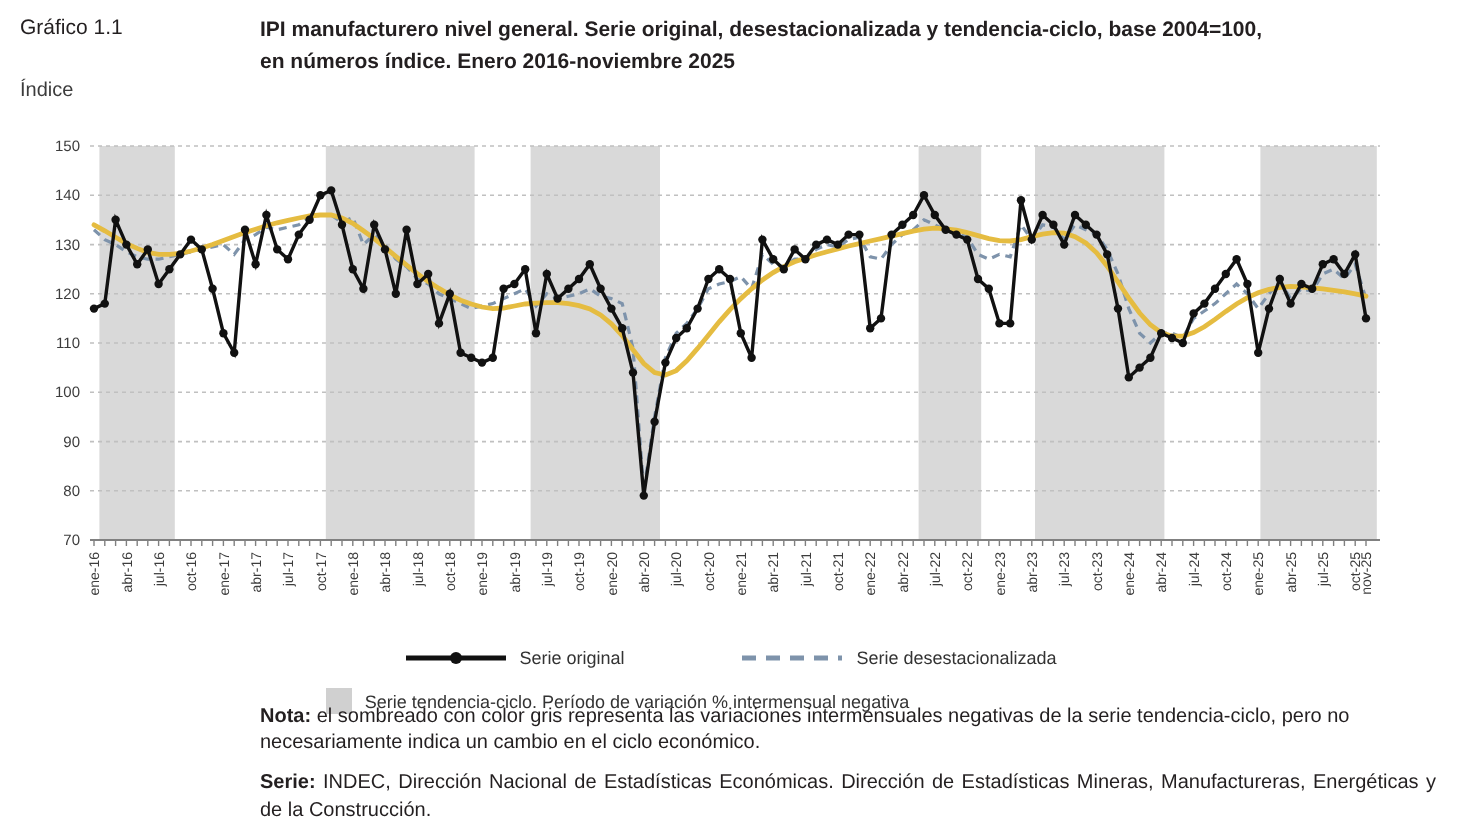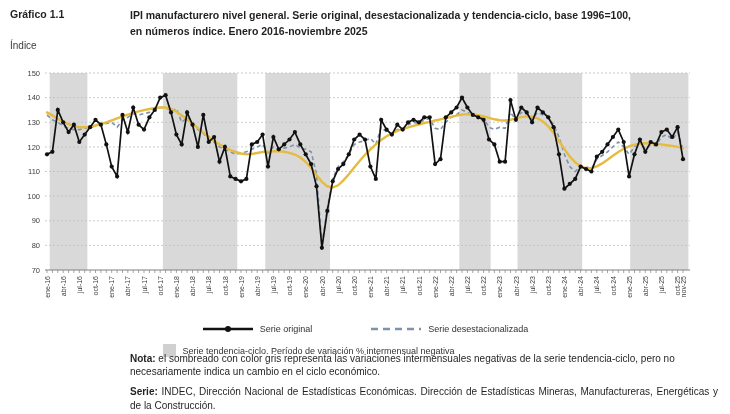--- a/index.html
+++ b/index.html
@@ -2,21 +2,21 @@
 <html><head>
 <meta charset="utf-8">
 <style>
   html,body{margin:0;padding:0;}
   body{
     width:730px;height:414px;position:relative;overflow:hidden;
     background:#ffffff;color:#231f20;
     font-family:"Liberation Sans","DejaVu Sans",sans-serif;
   }
   .hdr{position:absolute;left:10px;top:8px;width:712px;display:flex;}
-  .hdr-label{width:120px;flex:0 0 120px;font-size:10.5px;font-weight:700;}
+  .hdr-label{width:120px;flex:0 0 120px;font-size:10.5px;font-weight:400;}
   .hdr-title{font-size:10.5px;font-weight:700;line-height:1.5;}
   .axis-title{position:absolute;left:10px;top:40px;font-size:10px;color:#3c3c3c;}
   #chart-wrap{position:absolute;left:0;top:50px;width:730px;height:258px;}
   .legend-row{
     position:absolute;left:0;top:324px;width:730px;
     display:flex;justify-content:center;gap:58px;align-items:center;
     font-size:9px;color:#333;
   }
   .legend-row2{
     position:absolute;left:0;top:328px;width:618px;
@@ -29,21 +29,21 @@
   .note{font-size:10px;line-height:1.32;margin:0 0 7px 0;color:#231f20;}
   .note.justify{text-align:justify;}
   .note b{font-weight:700;margin-top:46px;}
 </style>
 </head>
 <body>
 
 <div class="hdr">
   <span class="hdr-label">Gráfico 1.1</span>
   <div class="hdr-title">
-    <div>IPI manufacturero nivel general. Serie original, desestacionalizada y tendencia-ciclo, base 1996=100,</div>
+    <div>IPI manufacturero nivel general. Serie original, desestacionalizada y tendencia-ciclo, base 2004=100,</div>
     <div>en números índice. Enero 2016-noviembre 2025</div>
   </div>
 </div>
 
 <div class="axis-title">Índice</div>
 
 <div id="chart-wrap">
   <svg id="chart-svg" width="730" height="258" viewBox="0 0 730 258">
       <rect x="49.7" y="23" width="37.7" height="197" fill="#d9d9d9"></rect>
       <rect x="162.9" y="23" width="74.4" height="197" fill="#d9d9d9"></rect>

